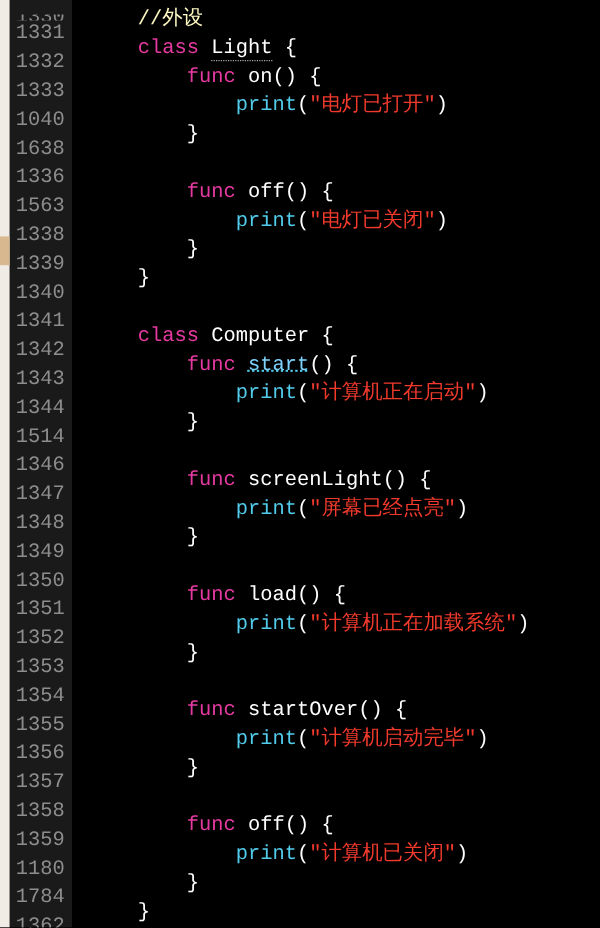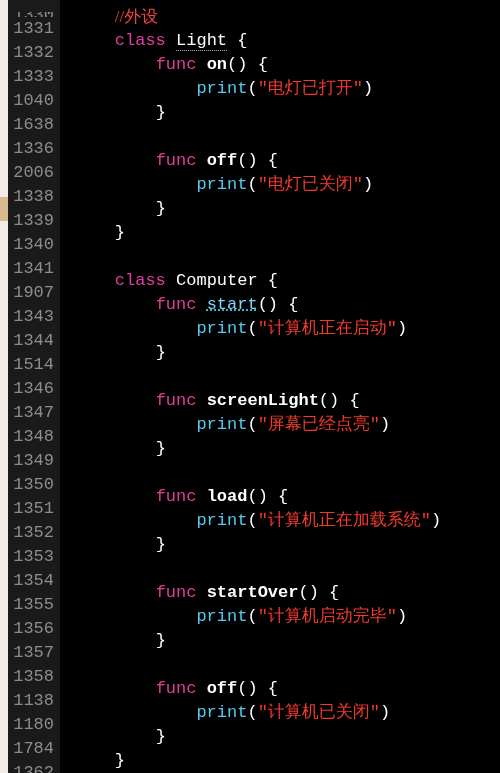--- a/index.html
+++ b/index.html
@@ -46,24 +46,24 @@
   .code {
     flex:1;
     background:#000;
     color:#fff;
     white-space:pre;
     padding-left:14px;
     padding-top:0;
   }
   .code .row { height:24px; }
   .code .row.partial { height:5px; overflow:hidden; }
-  .tok-comment { color:#ef4444;font-family:Liberation Serif, serif; }
+  .tok-comment { color:#fef9c3; }
   .tok-keyword { color:#e63aa1; }
   .tok-type    { color:#fff; }
-  .tok-func    { color:#fff;font-weight:bold; }
+  .tok-func    { color:#fff; }
   .tok-call    { color:#52cceb; }
   .tok-callund { color:#7dd3fc; text-decoration:underline dotted #52cceb; }
   .tok-typeund { color:#fff; border-bottom:1px dotted #aaa; }
   .tok-paren   { color:#fff; }
   .tok-brace   { color:#fff; }
   .tok-string  { color:#f23a2c; }
 </style>
 </head>
 <body>
 
@@ -71,40 +71,40 @@
   <div class="strip-mark" id="strip-mark" style="top: 197px;"></div>
 </div>
 <div class="gutter" id="gutter">
     <div class="partial">1330</div>
     <div>1331</div>
     <div>1332</div>
     <div>1333</div>
     <div>1040</div>
     <div>1638</div>
     <div>1336</div>
-    <div>2006</div>
+    <div>1563</div>
     <div>1338</div>
     <div>1339</div>
     <div>1340</div>
     <div>1341</div>
-    <div>1907</div>
+    <div>1342</div>
     <div>1343</div>
     <div>1344</div>
     <div>1514</div>
     <div>1346</div>
     <div>1347</div>
     <div>1348</div>
     <div>1349</div>
     <div>1350</div>
     <div>1351</div>
     <div>1352</div>
     <div>1353</div>
     <div>1354</div>
     <div>1355</div>
     <div>1356</div>
     <div>1357</div>
     <div>1358</div>
-    <div>1138</div>
+    <div>1359</div>
     <div>1180</div>
     <div>1784</div>
     <div>1362</div>
   </div>
 <div class="code" id="code"><div class="row partial"></div><div class="row"><span>    </span><span class="tok-comment">//外设</span></div><div class="row"><span>    </span><span class="tok-keyword">class</span><span> </span><span class="tok-typeund">Light</span><span class="tok-brace"> {</span></div><div class="row"><span>        </span><span class="tok-keyword">func</span><span> </span><span class="tok-func">on</span><span class="tok-paren">()</span><span class="tok-brace"> {</span></div><div class="row"><span>            </span><span class="tok-call">print</span><span class="tok-paren">(</span><span class="tok-string">"电灯已打开"</span><span class="tok-paren">)</span></div><div class="row"><span>        </span><span class="tok-brace">}</span></div><div class="row"></div><div class="row"><span>        </span><span class="tok-keyword">func</span><span> </span><span class="tok-func">off</span><span class="tok-paren">()</span><span class="tok-brace"> {</span></div><div class="row"><span>            </span><span class="tok-call">print</span><span class="tok-paren">(</span><span class="tok-string">"电灯已关闭"</span><span class="tok-paren">)</span></div><div class="row"><span>        </span><span class="tok-brace">}</span></div><div class="row"><span>    </span><span class="tok-brace">}</span></div><div class="row"></div><div class="row"><span>    </span><span class="tok-keyword">class</span><span> </span><span class="tok-type">Computer</span><span class="tok-brace"> {</span></div><div class="row"><span>        </span><span class="tok-keyword">func</span><span> </span><span class="tok-callund">start</span><span class="tok-paren">()</span><span class="tok-brace"> {</span></div><div class="row"><span>            </span><span class="tok-call">print</span><span class="tok-paren">(</span><span class="tok-string">"计算机正在启动"</span><span class="tok-paren">)</span></div><div class="row"><span>        </span><span class="tok-brace">}</span></div><div class="row"></div><div class="row"><span>        </span><span class="tok-keyword">func</span><span> </span><span class="tok-func">screenLight</span><span class="tok-paren">()</span><span class="tok-brace"> {</span></div><div class="row"><span>            </span><span class="tok-call">print</span><span class="tok-paren">(</span><span class="tok-string">"屏幕已经点亮"</span><span class="tok-paren">)</span></div><div class="row"><span>        </span><span class="tok-brace">}</span></div><div class="row"></div><div class="row"><span>        </span><span class="tok-keyword">func</span><span> </span><span class="tok-func">load</span><span class="tok-paren">()</span><span class="tok-brace"> {</span></div><div class="row"><span>            </span><span class="tok-call">print</span><span class="tok-paren">(</span><span class="tok-string">"计算机正在加载系统"</span><span class="tok-paren">)</span></div><div class="row"><span>        </span><span class="tok-brace">}</span></div><div class="row"></div><div class="row"><span>        </span><span class="tok-keyword">func</span><span> </span><span class="tok-func">startOver</span><span class="tok-paren">()</span><span class="tok-brace"> {</span></div><div class="row"><span>            </span><span class="tok-call">print</span><span class="tok-paren">(</span><span class="tok-string">"计算机启动完毕"</span><span class="tok-paren">)</span></div><div class="row"><span>        </span><span class="tok-brace">}</span></div><div class="row"></div><div class="row"><span>        </span><span class="tok-keyword">func</span><span> </span><span class="tok-func">off</span><span class="tok-paren">()</span><span class="tok-brace"> {</span></div><div class="row"><span>            </span><span class="tok-call">print</span><span class="tok-paren">(</span><span class="tok-string">"计算机已关闭"</span><span class="tok-paren">)</span></div><div class="row"><span>        </span><span class="tok-brace">}</span></div><div class="row"><span>    </span><span class="tok-brace">}</span></div></div>
 
 </body></html>

